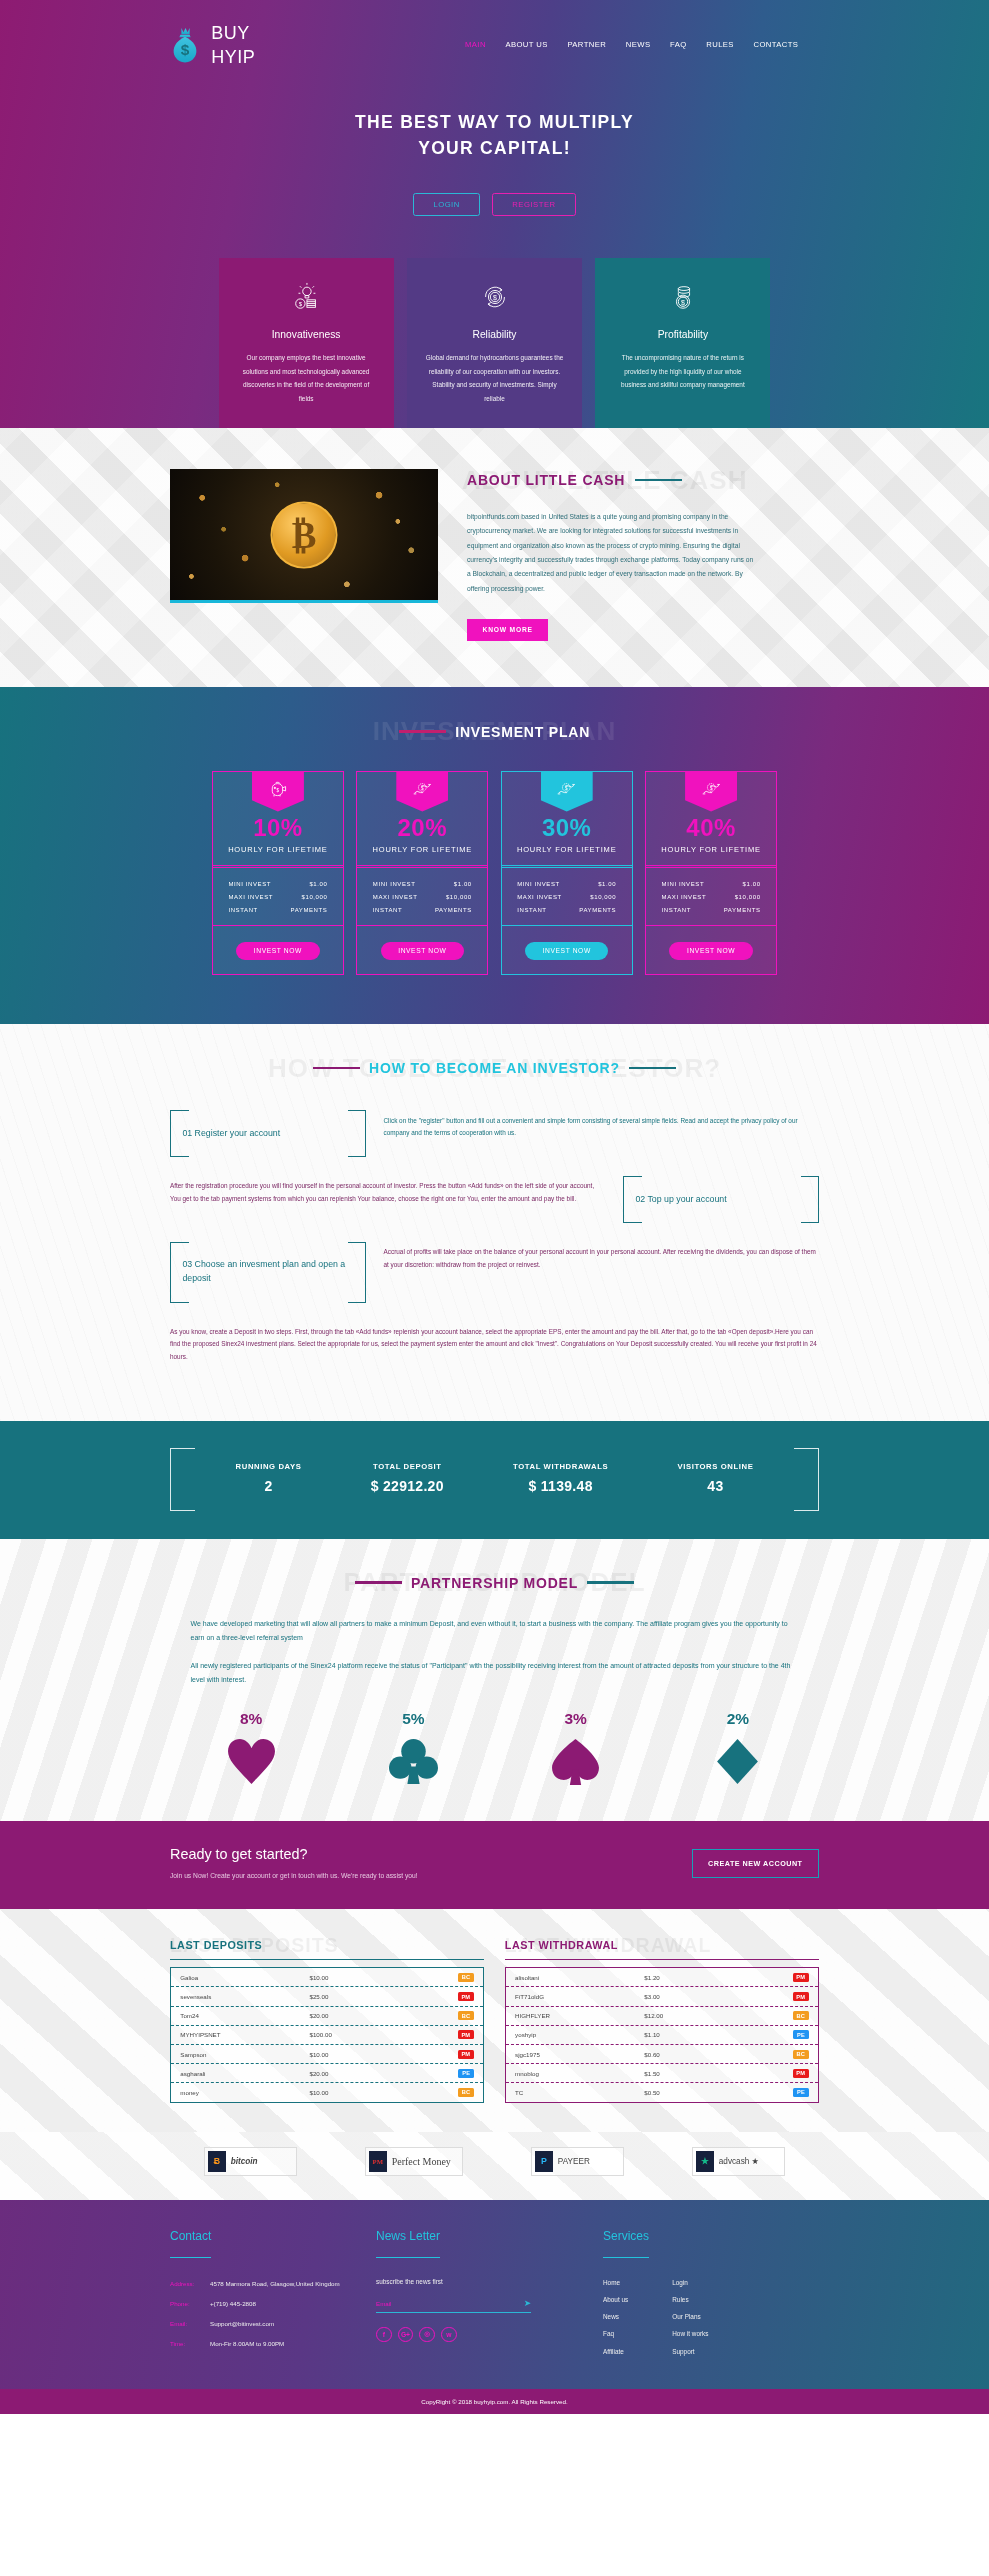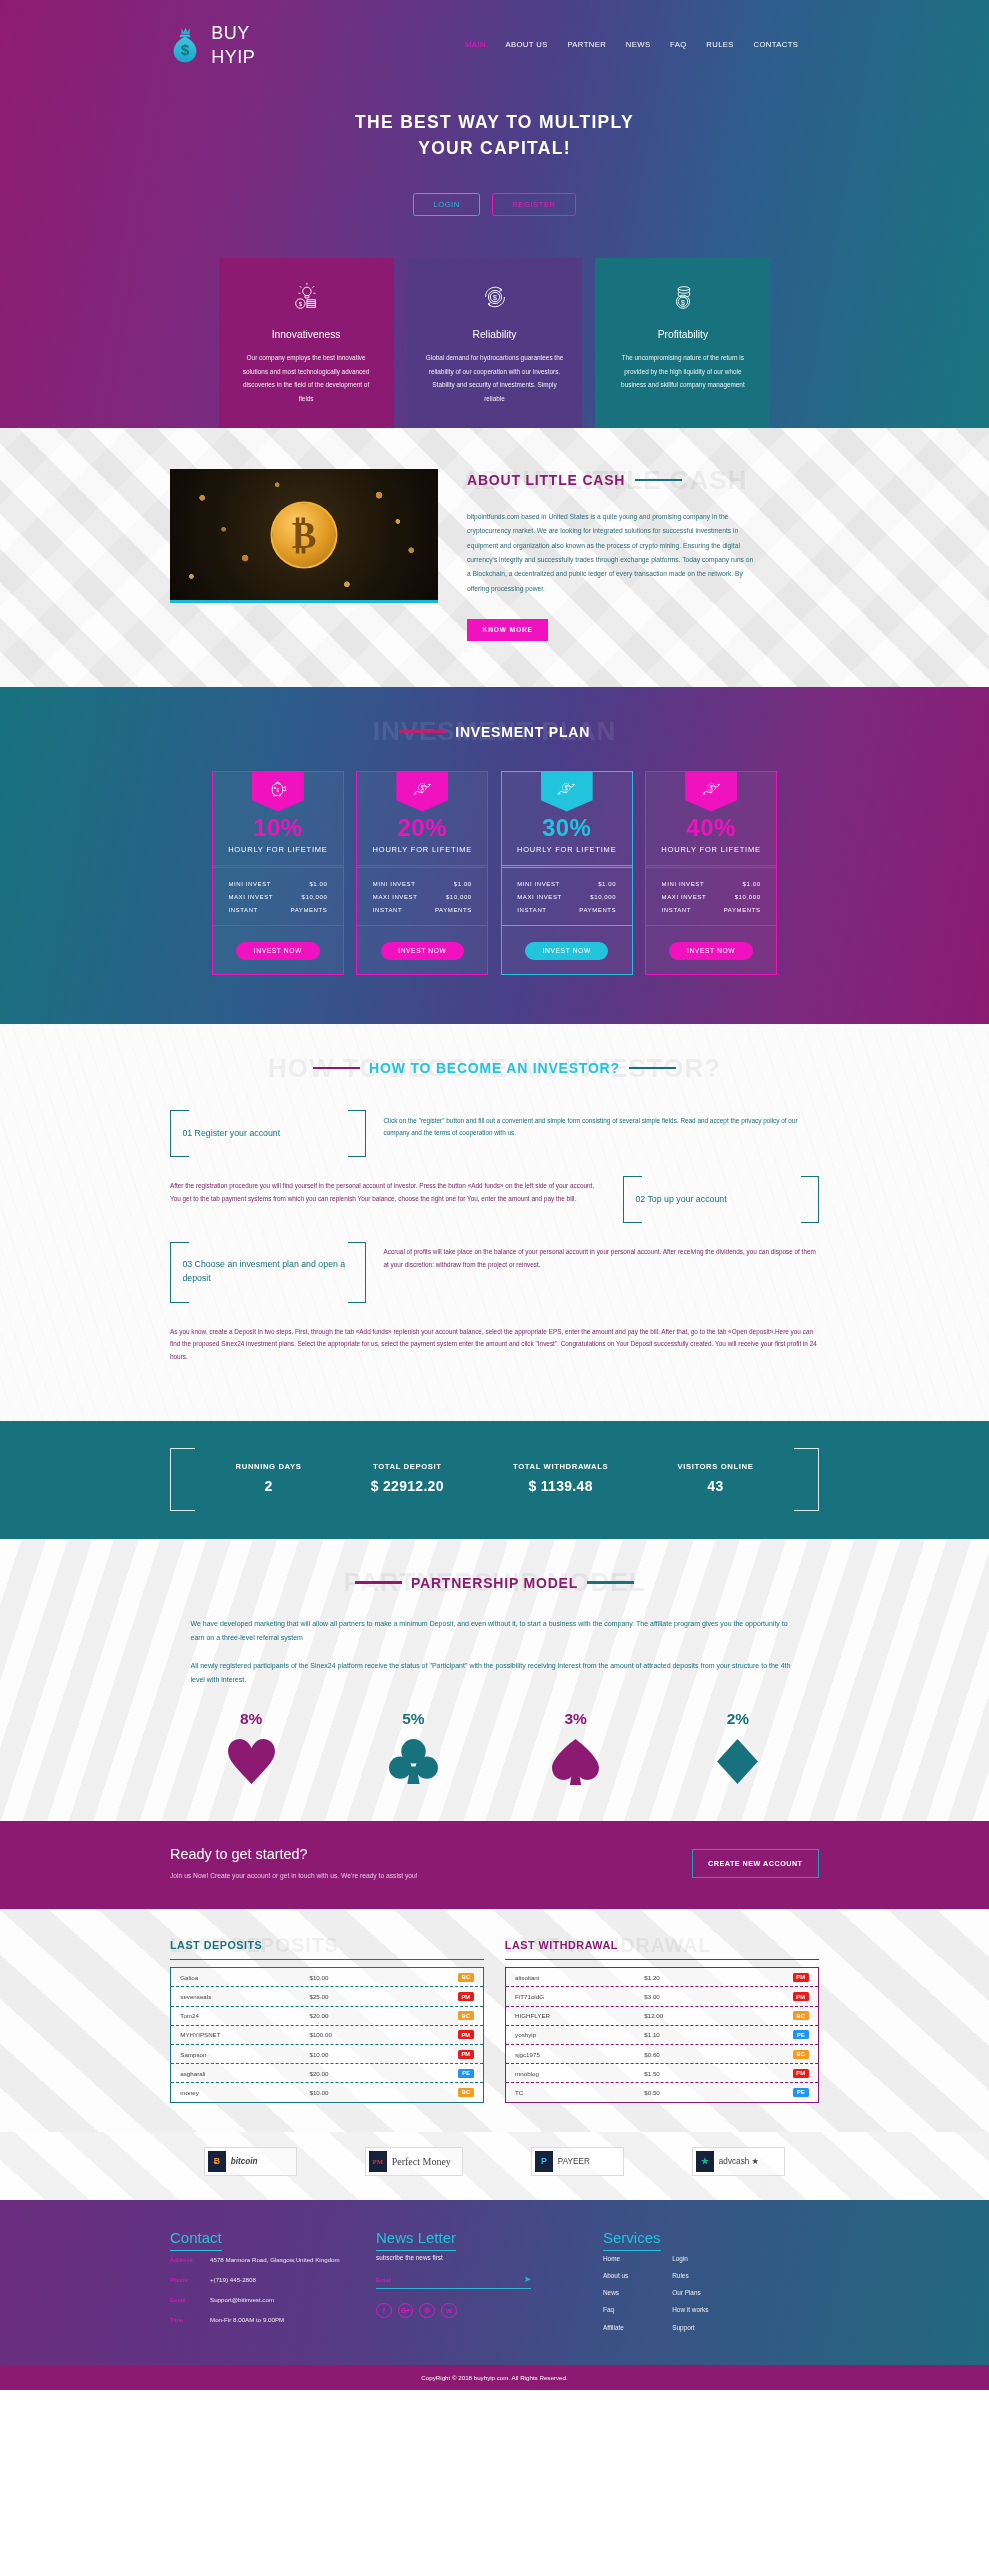--- a/index.html
+++ b/index.html
@@ -269,22 +269,22 @@
   
   .footer {
     background: linear-gradient(100deg, #6b2c7e 0%, #5a3785 32%, #3d4f86 60%, #21697f 100%);
     padding: 29px 0 25px;
   }
   .foot-inner { display: flex; }
   .fcol { flex: 1; }
   .fcol.contact { flex: 0 0 206px; }
   .fcol.services { flex: 0 0 216px; }
   .fh {
-    color: #22c4dd; font-size: 15px; margin-bottom: 3px;
-    display: inline-block; border-bottom: 1px solid #22c4dd; padding-bottom: 4px;
+    color: #22c4dd; font-size: 12px; margin-bottom: 20px;
+    display: inline-block; border-bottom: 1px solid #22c4dd; padding-bottom: 14px;
   }
   .crow { display: flex; font-size: 6.2px; margin-bottom: 8.2px; line-height: 1.9; }
   .crow .k { color: #f012be; flex: 0 0 40px; }
   .crow .v { color: #eee; }
   .slists { display: flex; gap: 44px; }
   .slist { list-style: none; }
   .slist li { margin-bottom: 8.2px; }
   .slist a { color: #eee; font-size: 6.4px; text-decoration: none; }
   .nl-sub { color: #eee; font-size: 6.4px; margin-bottom: 14.4px; }
   .nl-form { position: relative; border-bottom: 0.5px solid #2bb8d6; padding-bottom: 4.1px; max-width: 155px; }

